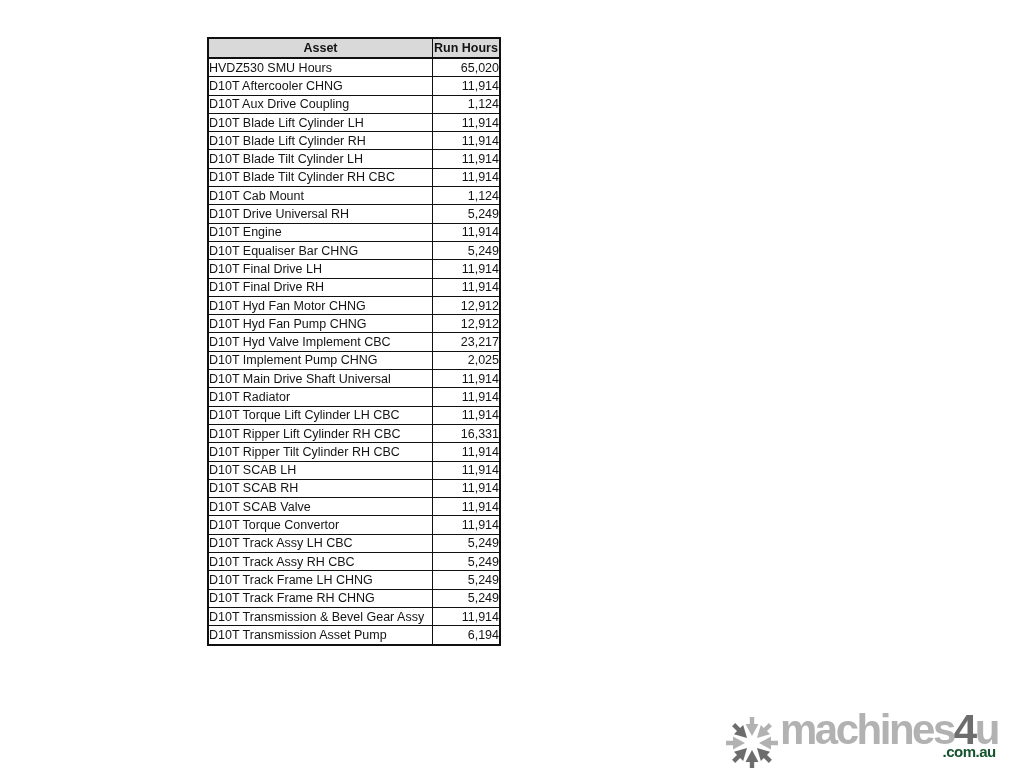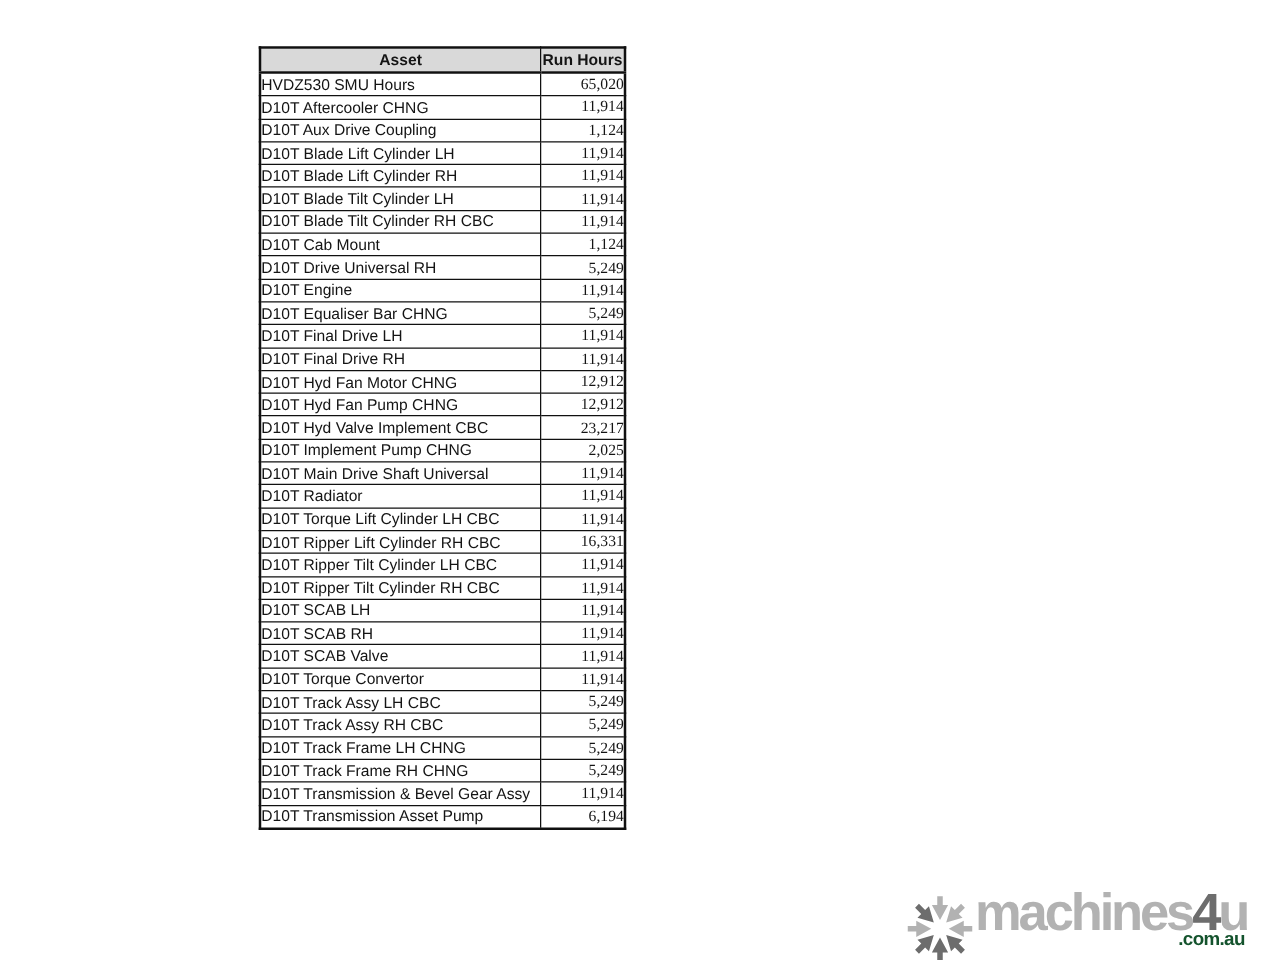--- a/index.html
+++ b/index.html
@@ -43,21 +43,21 @@
     text-align: center;
     border-bottom: 2px solid #101010;
   }
   .asset-table td {
     height: 17.3px;
     background: #ffffff;
   }
   .col-asset  { width: 223px; }
   .col-hours  { width: 66px; }
   .cell-asset { text-align: left;  padding-left: 6px;  padding-right: 2px; }
-  .cell-hours { text-align: right; padding-right: 4px; padding-left: 2px; font-family: Liberation Serif, serif; }
+  .cell-hours { text-align: right; padding-right: 4px; padding-left: 2px; }
 
   
   .watermark {
     position: absolute;
     left: 726px;
     top: 708px;
     display: flex;
     align-items: flex-start;
   }
   .wm-icon {
@@ -178,24 +178,20 @@
       <td class="cell-asset">D10T Radiator</td>
       <td class="cell-hours">11,914</td>
     </tr>
         <tr>
       <td class="cell-asset">D10T Torque Lift Cylinder LH CBC</td>
       <td class="cell-hours">11,914</td>
     </tr>
         <tr>
       <td class="cell-asset">D10T Ripper Lift Cylinder RH CBC</td>
       <td class="cell-hours">16,331</td>
-    </tr>
-        <tr>
-      <td class="cell-asset">D10T Ripper Tilt Cylinder LH CBC</td>
-      <td class="cell-hours">11,914</td>
     </tr>
         <tr>
       <td class="cell-asset">D10T Ripper Tilt Cylinder RH CBC</td>
       <td class="cell-hours">11,914</td>
     </tr>
         <tr>
       <td class="cell-asset">D10T SCAB LH</td>
       <td class="cell-hours">11,914</td>
     </tr>
         <tr>

